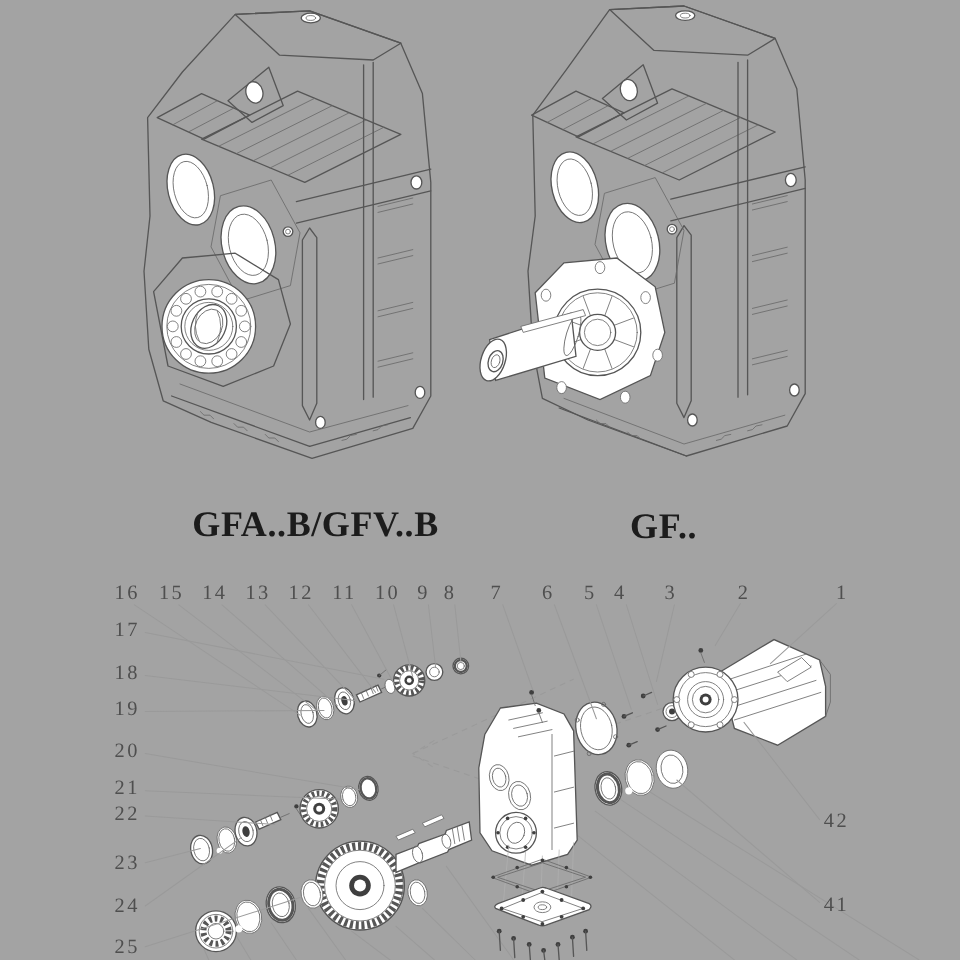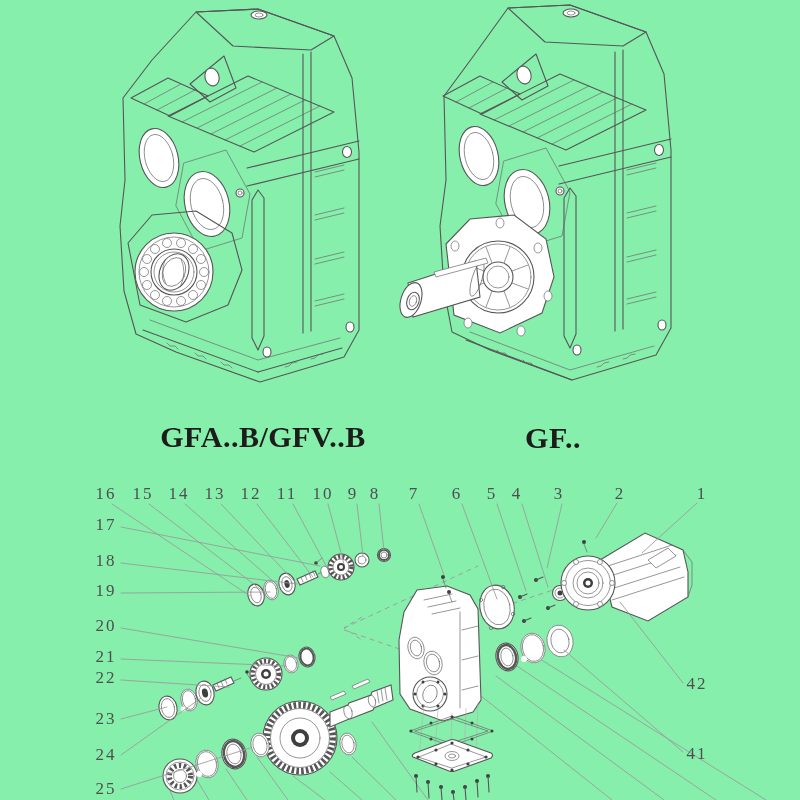--- a/index.html
+++ b/index.html
@@ -1,16 +1,16 @@
 <!DOCTYPE html>
 <html><head>
 <meta charset="utf-8">
 <style>
   html,body{margin:0;padding:0;background:#ffffff;}
-  #stage{position:relative;width:800px;height:800px;background:#86efac;overflow:hidden;
+  #stage{position:relative;width:800px;height:800px;background:#a3a3a3;overflow:hidden;
          font-family:"Liberation Sans",sans-serif;}
   svg{position:absolute;left:0;top:0;}
   .ln  {fill:none;stroke:#565656;stroke-width:1.1;stroke-linejoin:round;stroke-linecap:round;}
   .lnt {fill:none;stroke:#6a6a6a;stroke-width:0.7;stroke-linejoin:round;stroke-linecap:round;}
   .wf  {fill:#ffffff;stroke:#565656;stroke-width:1.1;}
   .wft {fill:#ffffff;stroke:#6a6a6a;stroke-width:0.7;}
   .dk  {fill:#3f3f3f;stroke:none;}
   .teeth{fill:none;stroke:#565656;}
   .leader{stroke:#9a9a9a;stroke-width:0.85;fill:none;stroke-linecap:round;}
   .axis{stroke:#b0b0b0;stroke-width:0.6;fill:none;}

